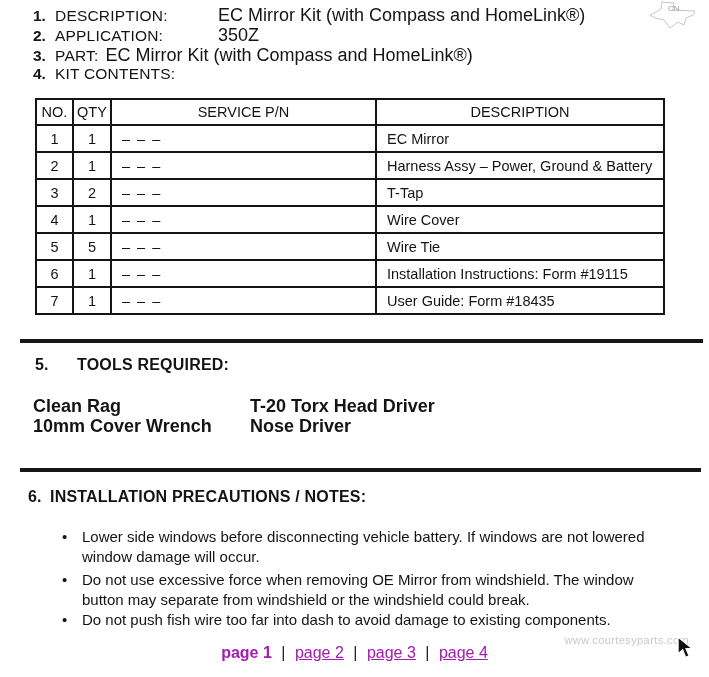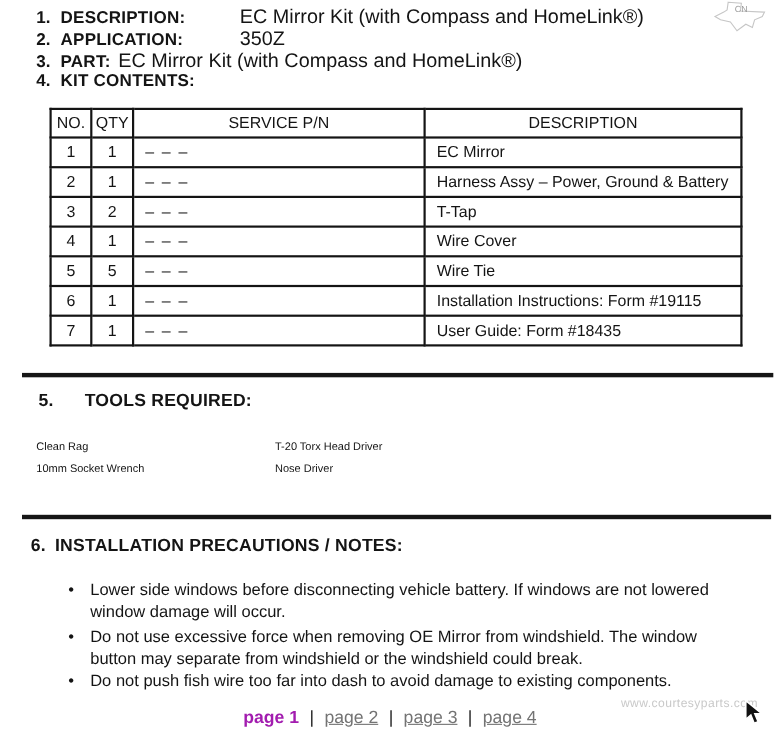--- a/index.html
+++ b/index.html
@@ -9,66 +9,66 @@
     background:#ffffff;
     color:#141414;
     font-family:"Liberation Sans", sans-serif;
     overflow:hidden;
   }
 
   
   .hdr { position:absolute; left:33px; top:5px; }
   .hdr-line { display:flex; align-items:baseline; height:20px; font-size:15px; }
   .hdr-num { font-weight:700; width:22px; font-size:15.5px; flex:0 0 auto; }
-  .hdr-label { font-weight:700; font-size:15.5px; letter-spacing:.2px; flex:0 0 auto; }
+  .hdr-label { font-weight:400; font-size:15.5px; letter-spacing:.2px; flex:0 0 auto; }
   .hdr-label.wide { width:163px; }
   .hdr-label.inline { margin-right:7px; }
   .hdr-value { font-size:18px; white-space:nowrap; }
 
   
   table.kit {
-    position:absolute; left:45px; top:98px; width:628px;
+    position:absolute; left:35px; top:98px; width:628px;
     border-collapse:collapse; table-layout:fixed; font-size:14.5px;
   }
   table.kit th, table.kit td { border:2px solid #141414; overflow:hidden; white-space:nowrap; }
   table.kit th { height:26px; font-weight:400; text-align:center; font-size:14.5px; }
   table.kit td { height:27px; }
   td.c { text-align:center; }
   td.pn { padding-left:10px; word-spacing:3px; }
   td.desc { padding-left:10px; }
 
   
   .rule { position:absolute; left:20px; height:4px; background:#161616; }
   #rule1 { top:339px; width:683px; }
   #rule2 { top:468px; width:681px; }
 
   
   .sec5-title { position:absolute; left:35px; top:356px; display:flex; font-size:16px; font-weight:700; letter-spacing:.2px; }
   .sec5-num { width:42px; flex:0 0 auto; }
-  .tools { position:absolute; left:33px; top:397px; display:flex; font-size:10px; line-height:19.5px; }
+  .tools { position:absolute; left:33px; top:397px; display:flex; font-size:18px; line-height:19.5px;font-weight:bold; }
   .tools-col { flex:0 0 auto; }
   .tools-col.c1 { width:217px; }
   .tools-col.c2 { width:235px; }
 
   
   .sec6-title { position:absolute; left:28px; top:488px; display:flex; font-size:16px; font-weight:700; letter-spacing:.2px; }
   .sec6-num { width:22px; flex:0 0 auto; }
   .bullet { position:absolute; left:62px; display:flex; font-size:15px; line-height:20px; }
   .bullet .dot { width:20px; flex:0 0 auto; }
   .bullet .txt { width:578px; }
   #b1 { top:527px; }
   #b2 { top:570px; }
   #b3 { top:610px; }
 
   
   .watermark { position:absolute; right:20px; top:634px; font-size:11px; color:#c9c9c9; letter-spacing:.4px; }
   .pagination { position:absolute; left:0; right:0; top:644px; text-align:center; font-size:16px; }
   .pg-current { font-weight:700; color:#a21caf; }
   .pg-sep { color:#222; margin:0 5px; }
-  .pg-link { color:#737373; text-decoration:underline; cursor:pointer; }
+  .pg-link { color:#a21caf; text-decoration:underline; cursor:pointer; }
 
   
   .stamp { position:absolute; left:648px; top:1px; width:52px; height:28px; }
   .cursor { position:absolute; left:676px; top:636px; width:20px; height:24px; }
 </style>
 </head>
 <body>
 
 <div class="stamp">
   <svg width="52" height="28" viewBox="0 0 52 28">
@@ -162,21 +162,21 @@
 
 <div class="rule" id="rule1"></div>
 
 <div class="sec5-title">
   <span class="sec5-num">5.</span>
   <span>TOOLS REQUIRED:</span>
 </div>
 <div class="tools">
   <div class="tools-col c1">
     <div>Clean Rag</div>
-    <div>10mm Socket Wrench</div>
+    <div>10mm Cover Wrench</div>
   </div>
   <div class="tools-col c2">
     <div>T-20 Torx Head Driver</div>
     <div>Nose Driver</div>
   </div>
 </div>
 
 <div class="rule" id="rule2"></div>
 
 <div class="sec6-title">

